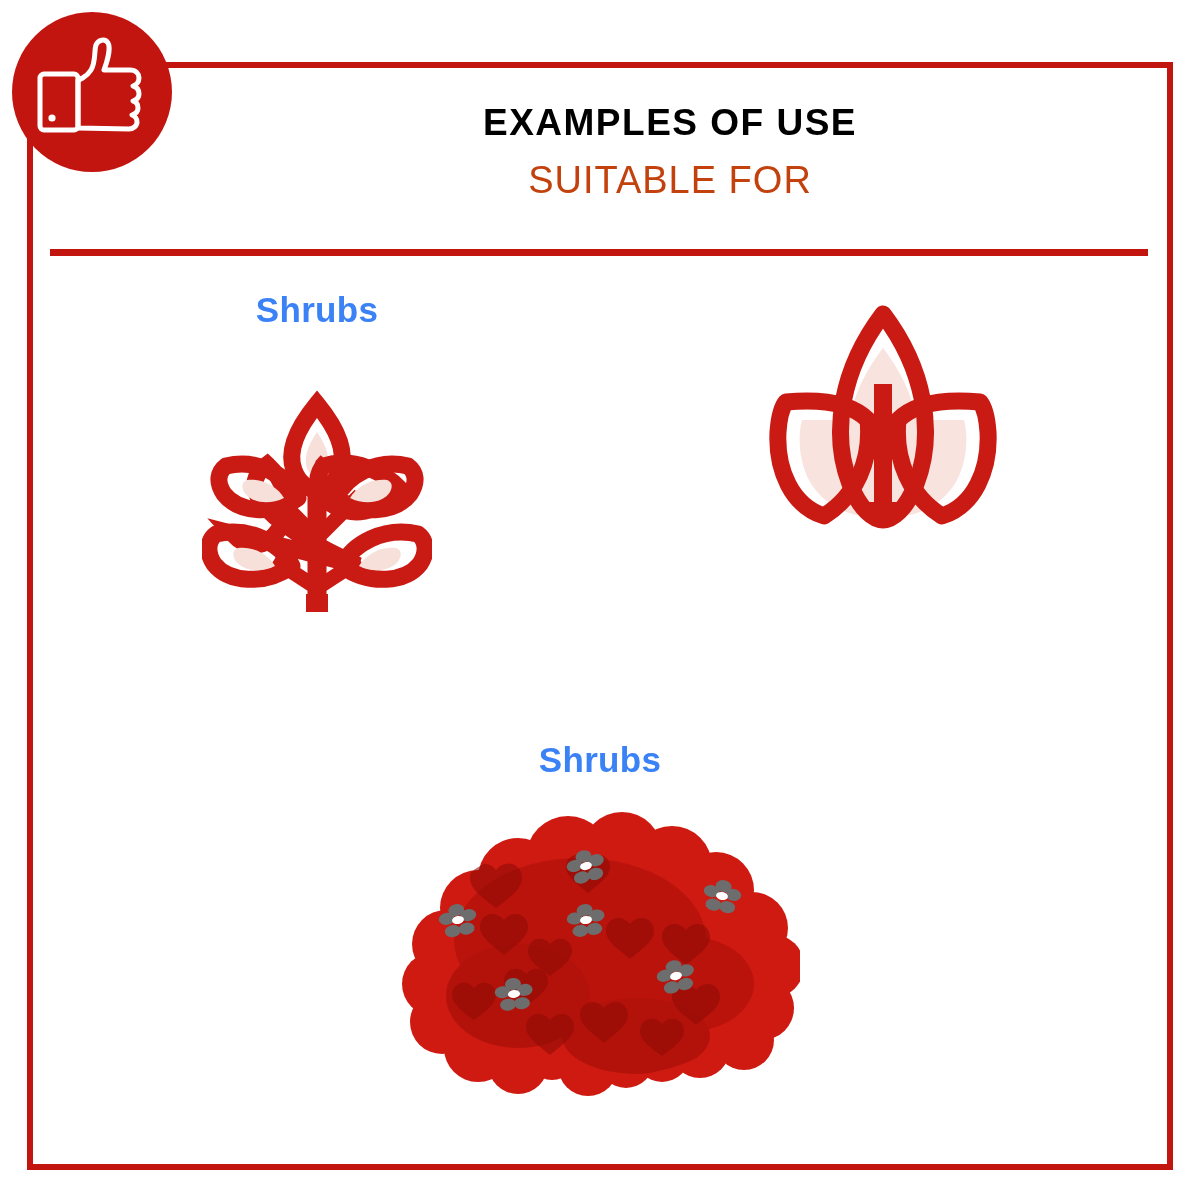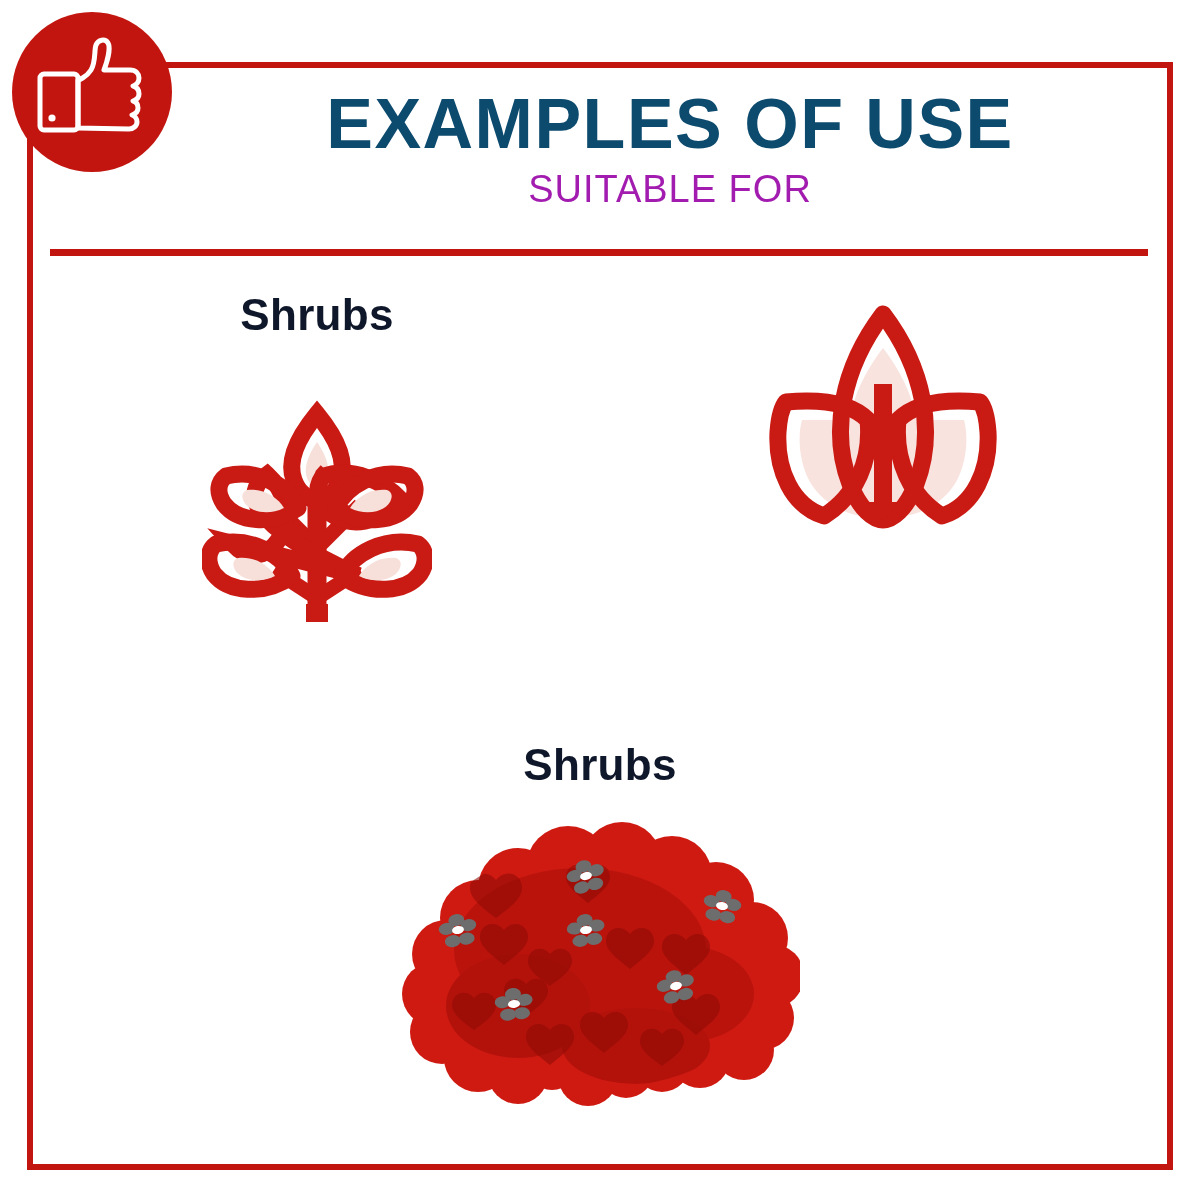--- a/index.html
+++ b/index.html
@@ -50,33 +50,33 @@
 
   
   .header {
     position: absolute;
     left: 190px;
     top: 88px;
     width: 960px;
     text-align: center;
   }
   .title {
-    font-size: 70px;
+    font-size: 37px;
     font-weight: bold;
     letter-spacing: 1.5px;
-    color: #0c4a6e;
+    color: #000000;
     line-height: 1.05;
-    margin: 0;
+    margin: 16px;
     white-space: nowrap;
   }
   .subtitle {
     font-size: 38px;
     font-weight: normal;
     letter-spacing: 1px;
-    color: #a21caf;
+    color: #c2410c;
     margin: 6px 0 0 0;
     white-space: nowrap;
   }
 
   
   .divider {
     position: absolute;
     left: 50px;
     top: 249px;
     width: 1098px;
@@ -92,23 +92,23 @@
     width: 1132px;
     display: flex;
     justify-content: space-around;
     align-items: flex-start;
   }
   .item {
     width: 440px;
     text-align: center;
   }
   .item-label {
-    font-size: 44px;
+    font-size: 35px;
     font-weight: bold;
-    color: #0f172a;
+    color: #3b82f6;
     letter-spacing: 0.3px;
     margin: 0 0 48px 0;
   }
   .item-art {
     height: 250px;
     display: flex;
     align-items: center;
     justify-content: center;
   }
 

